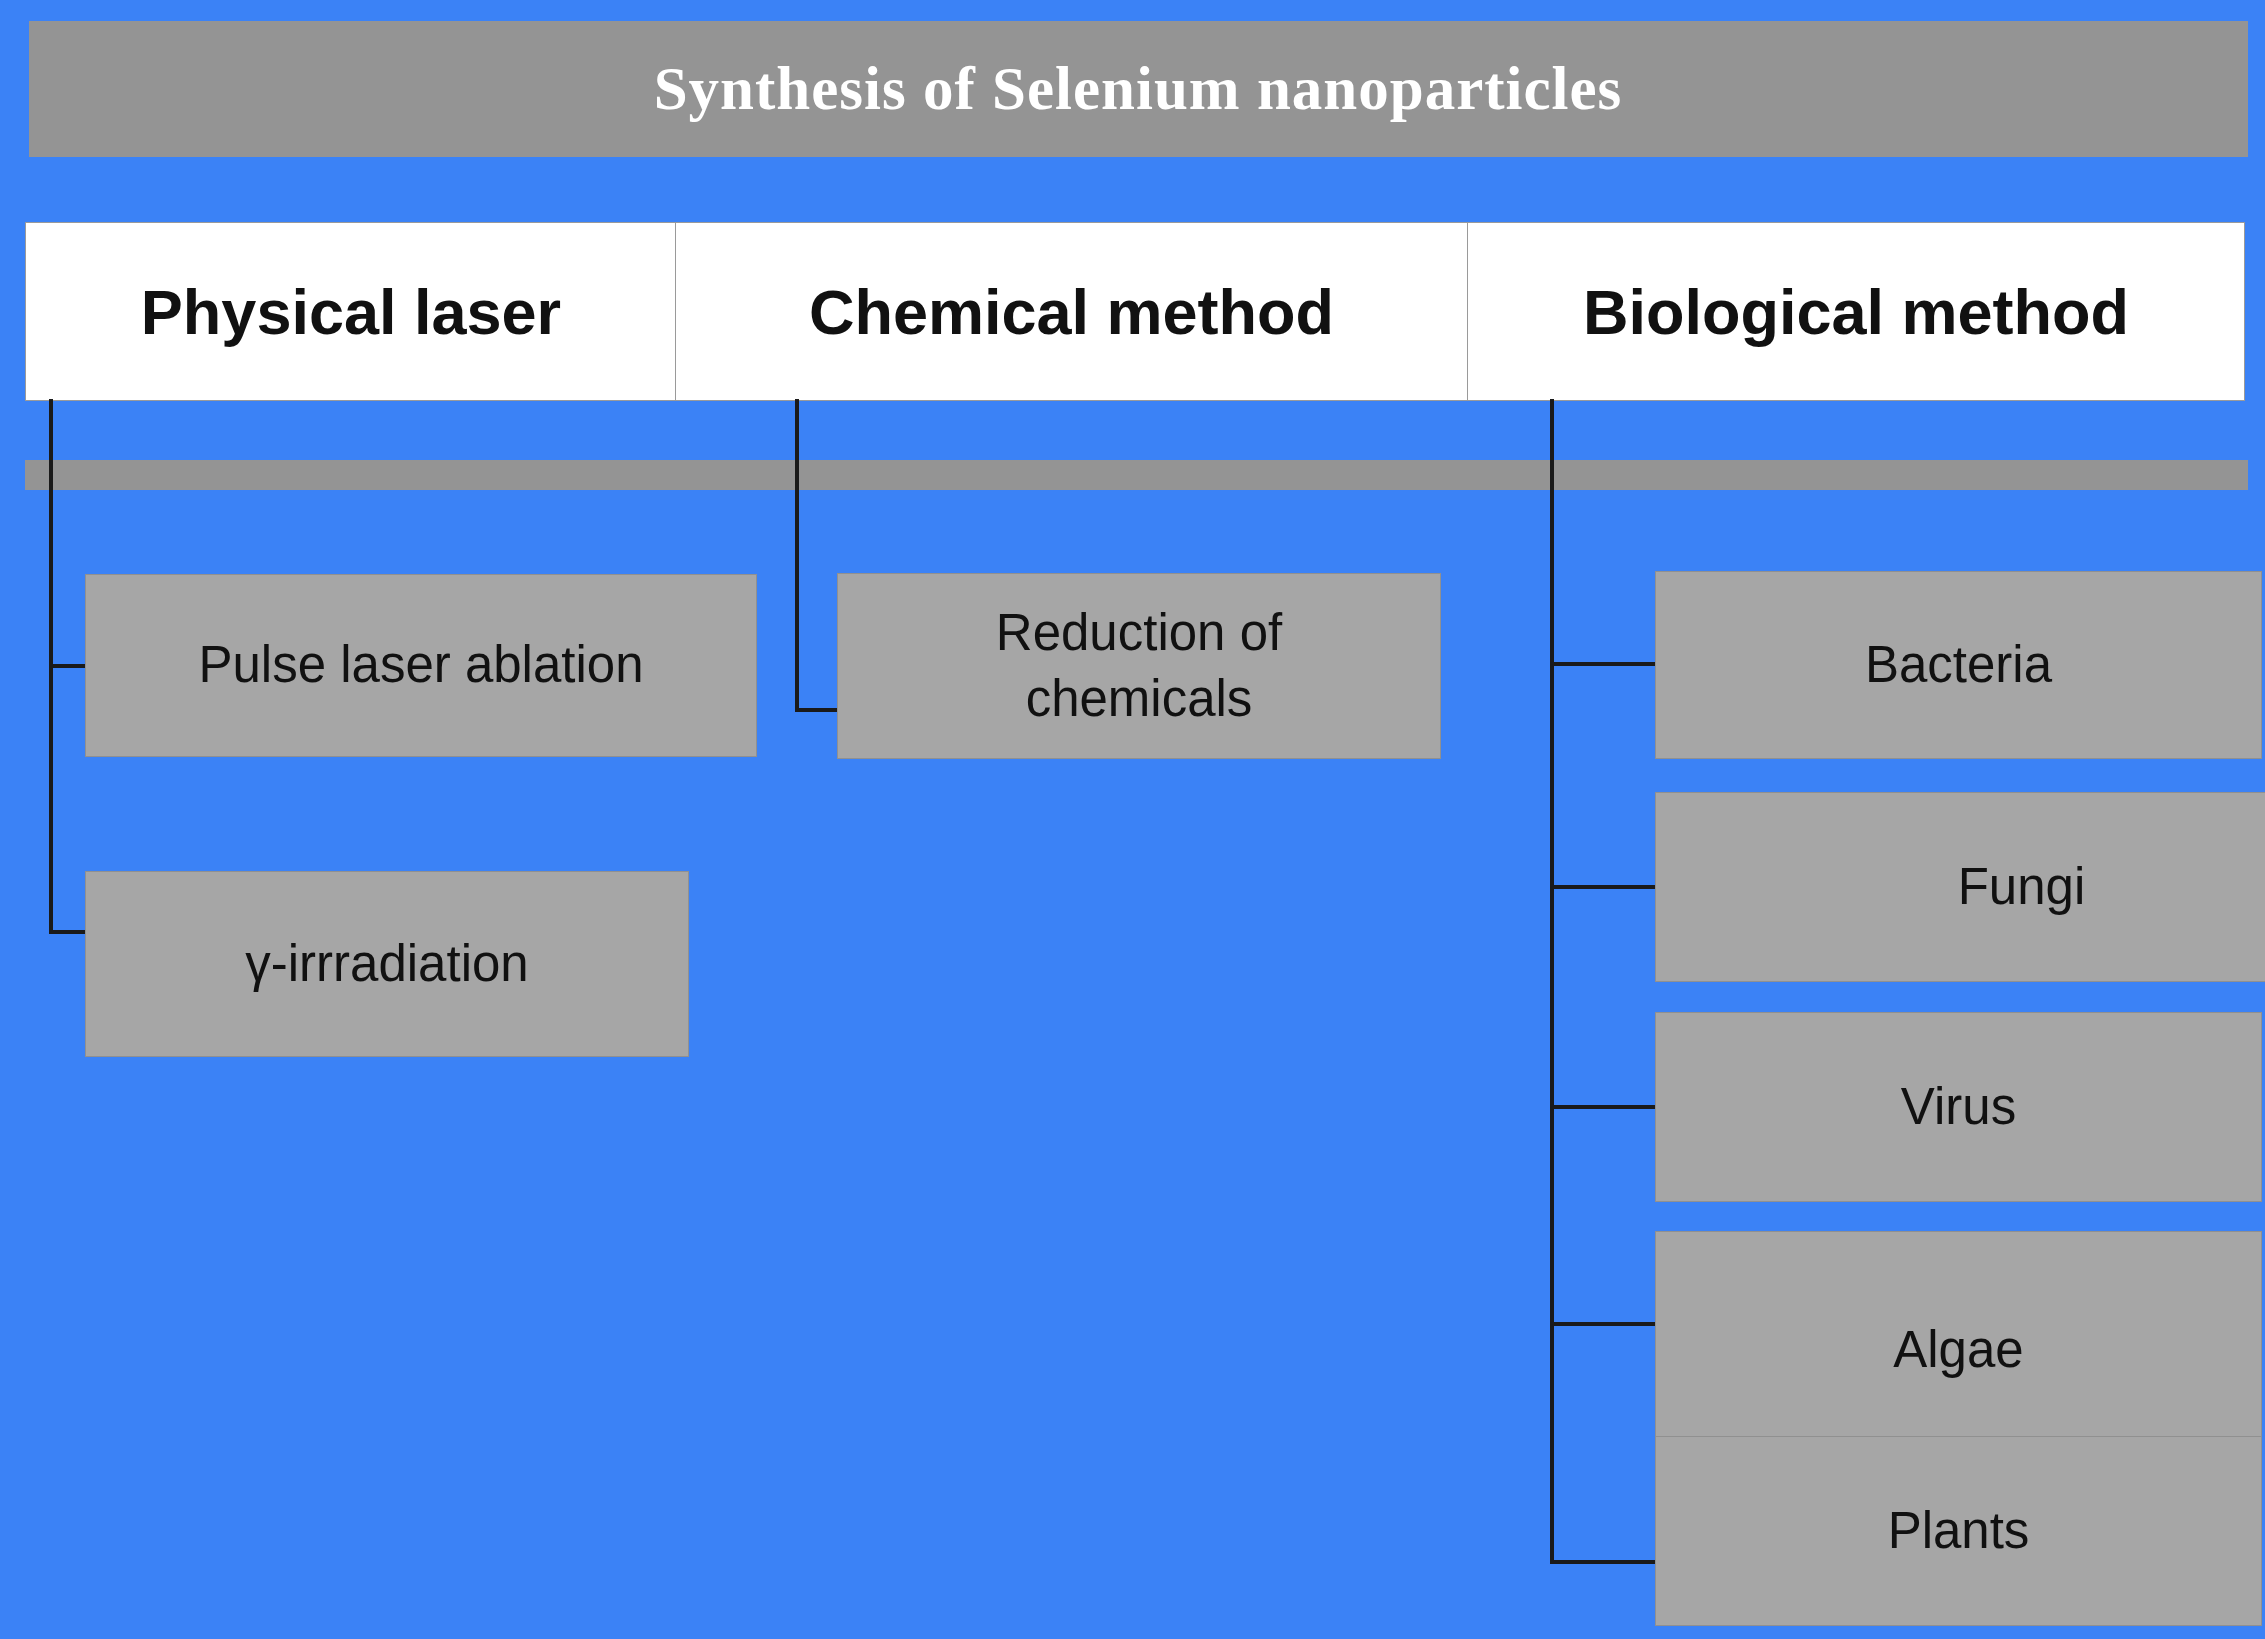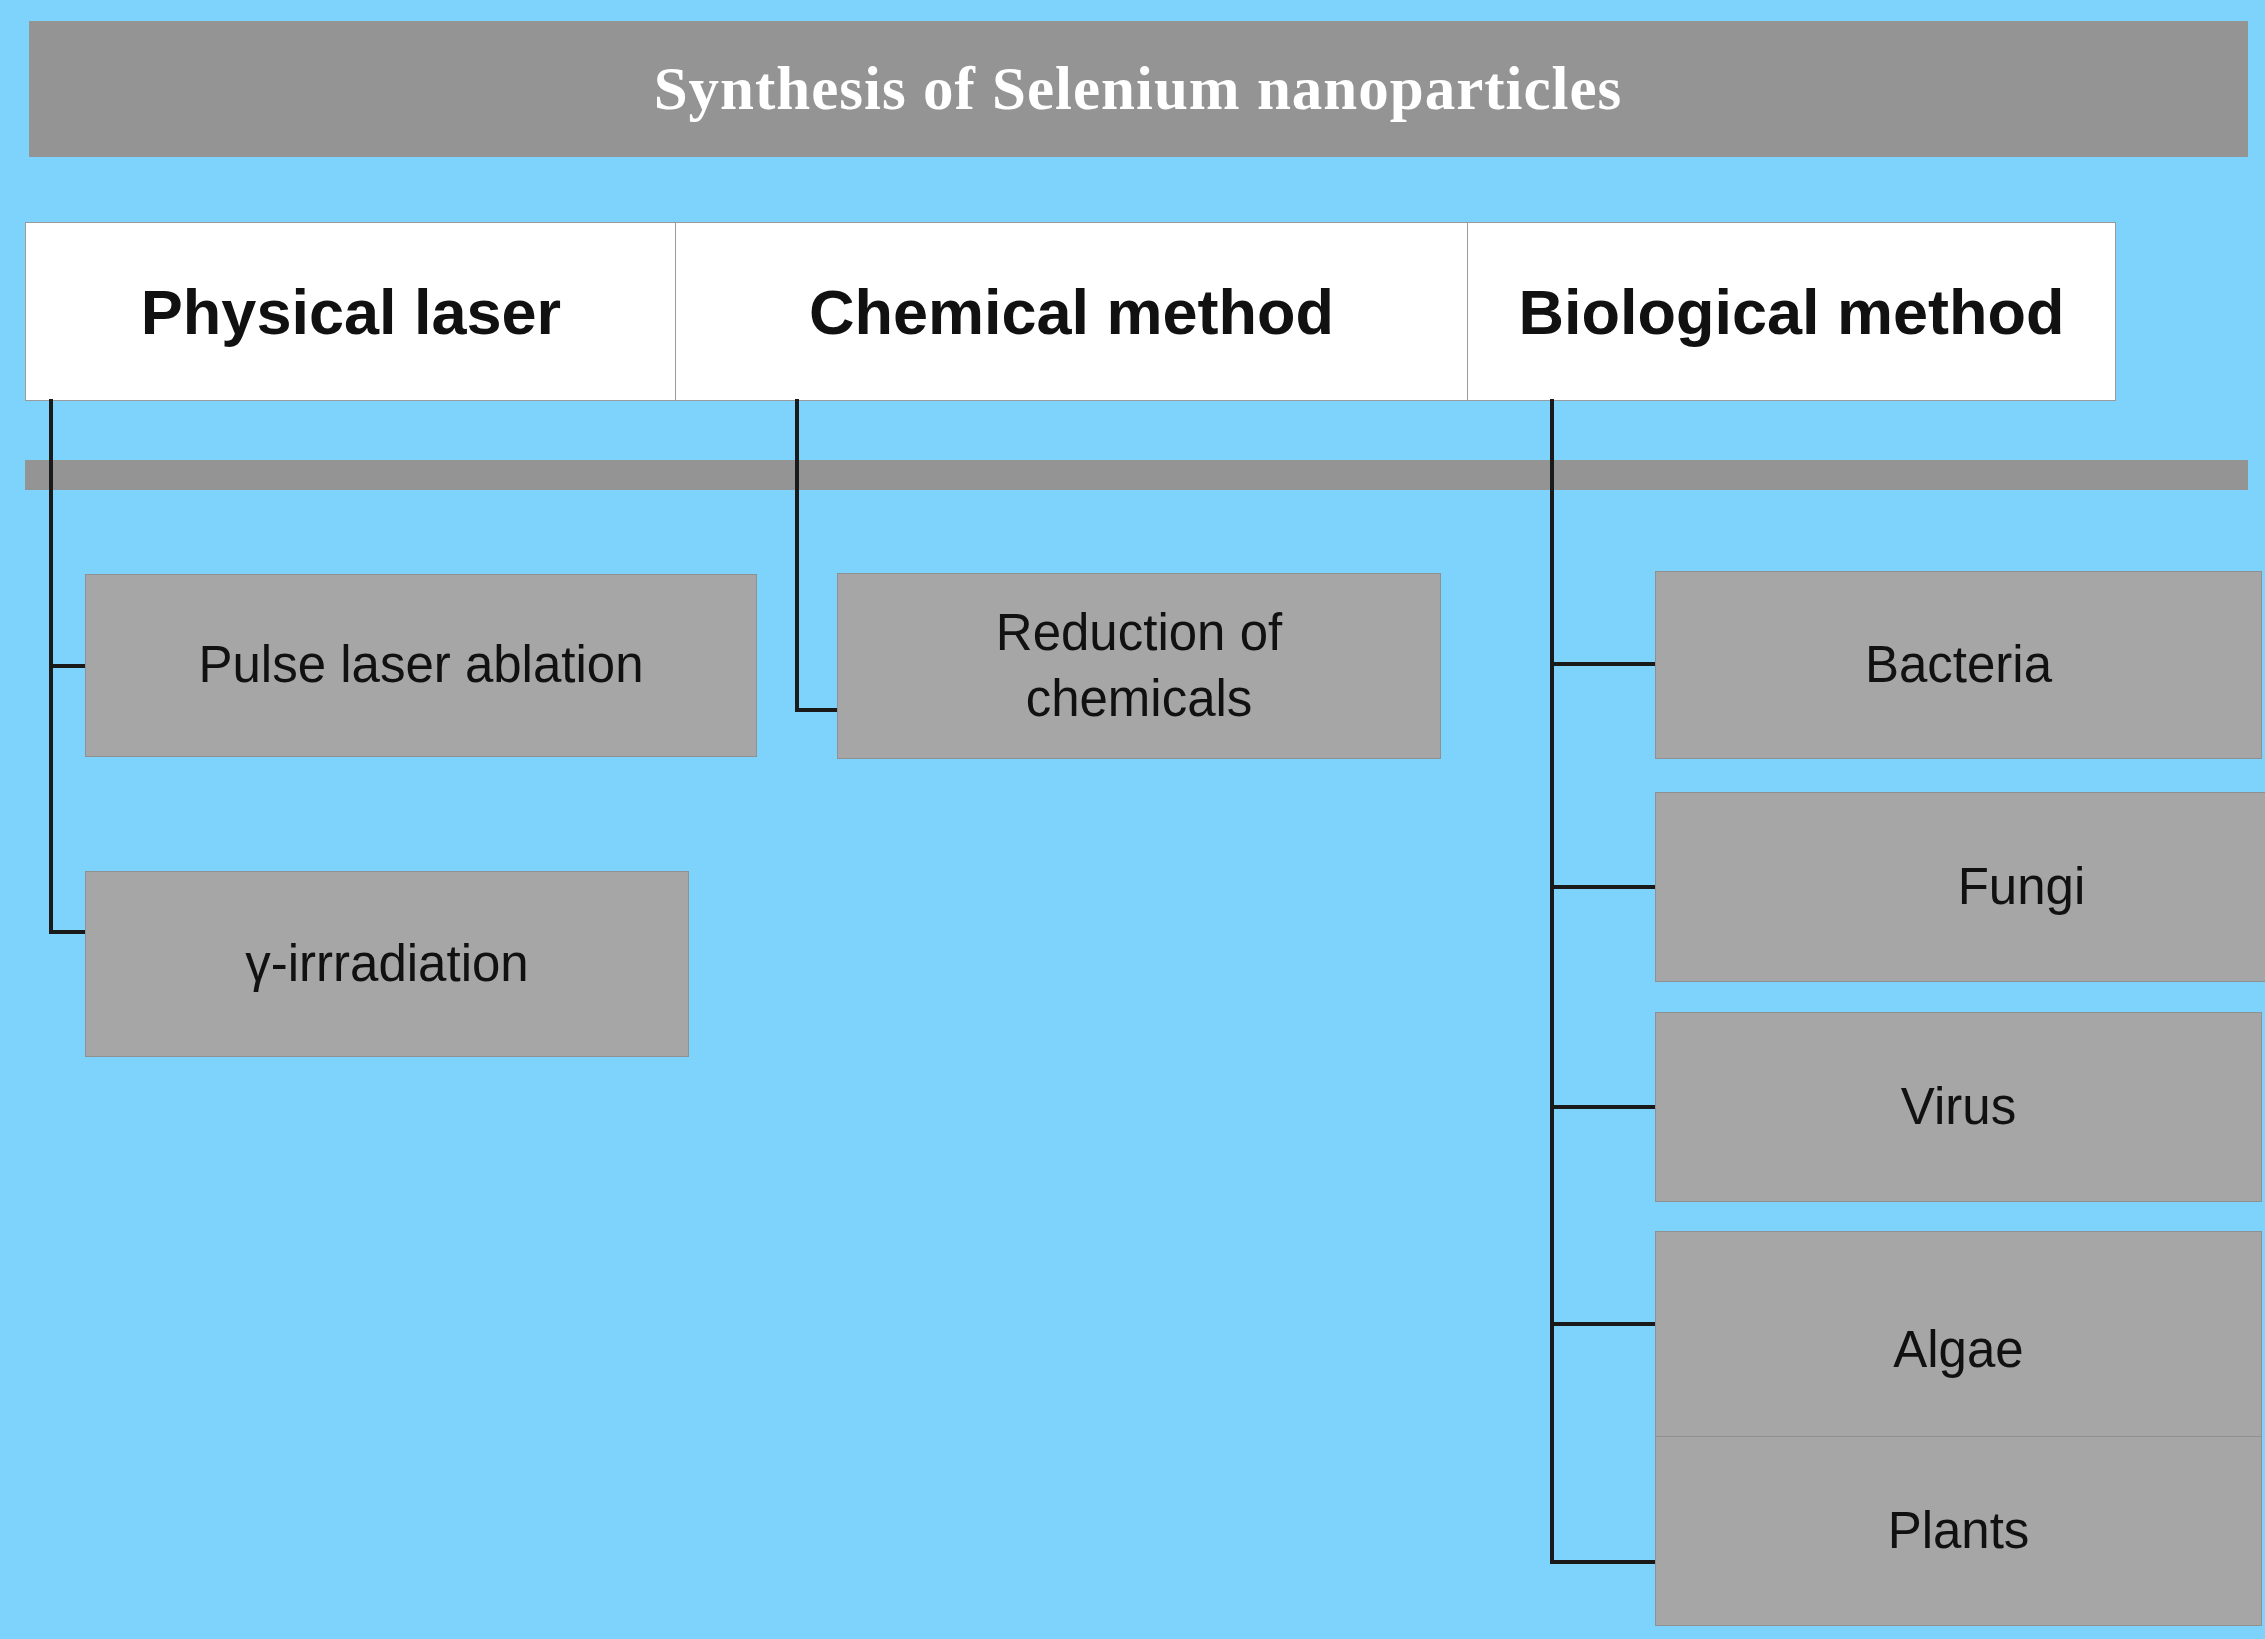--- a/index.html
+++ b/index.html
@@ -7,21 +7,21 @@
     --box_gray:#a6a6a6;
     --connector_black:#1a1a1a;
     --header_border_gray:#9a9a9a;
     --text_black:#111111;
     --title_text_white:#ffffff;
   }
   html,body{margin:0;padding:0;background:#ffffff;}
   .canvas{
     position:relative;
     width:2266px;height:1640px;
-    background:#7dd3fc;
+    background:#3b82f6;
     overflow:hidden;
     font-family:"Liberation Sans",sans-serif;
   }
   .title-bar{
     position:absolute;left:28.5px;top:21px;width:2219px;height:136px;
     background:var(--banner_gray);
     display:flex;align-items:center;justify-content:center;
   }
   .title-bar span{
     font-family:"Liberation Serif",serif;
@@ -31,21 +31,21 @@
   .header-cell{
     position:absolute;top:222px;height:179px;
     background:#ffffff;
     border:1.9px solid var(--header_border_gray);
     box-sizing:border-box;
     display:flex;align-items:center;justify-content:center;
     font-weight:bold;font-size:63px;color:var(--text_black);
   }
   .hc-physical{left:25px;width:652px;}
   .hc-chemical{left:675px;width:793px;}
-  .hc-biological{left:1467px;width:649px;}
+  .hc-biological{left:1467px;width:778px;}
   .thick-bar{
     position:absolute;left:25px;top:460px;width:2223px;height:30px;
     background:var(--banner_gray);
   }
   .vline,.hline{position:absolute;background:var(--connector_black);}
   .vline{width:3.8px;}
   .hline{height:3.8px;}
   .node{
     position:absolute;
     background:var(--box_gray);

